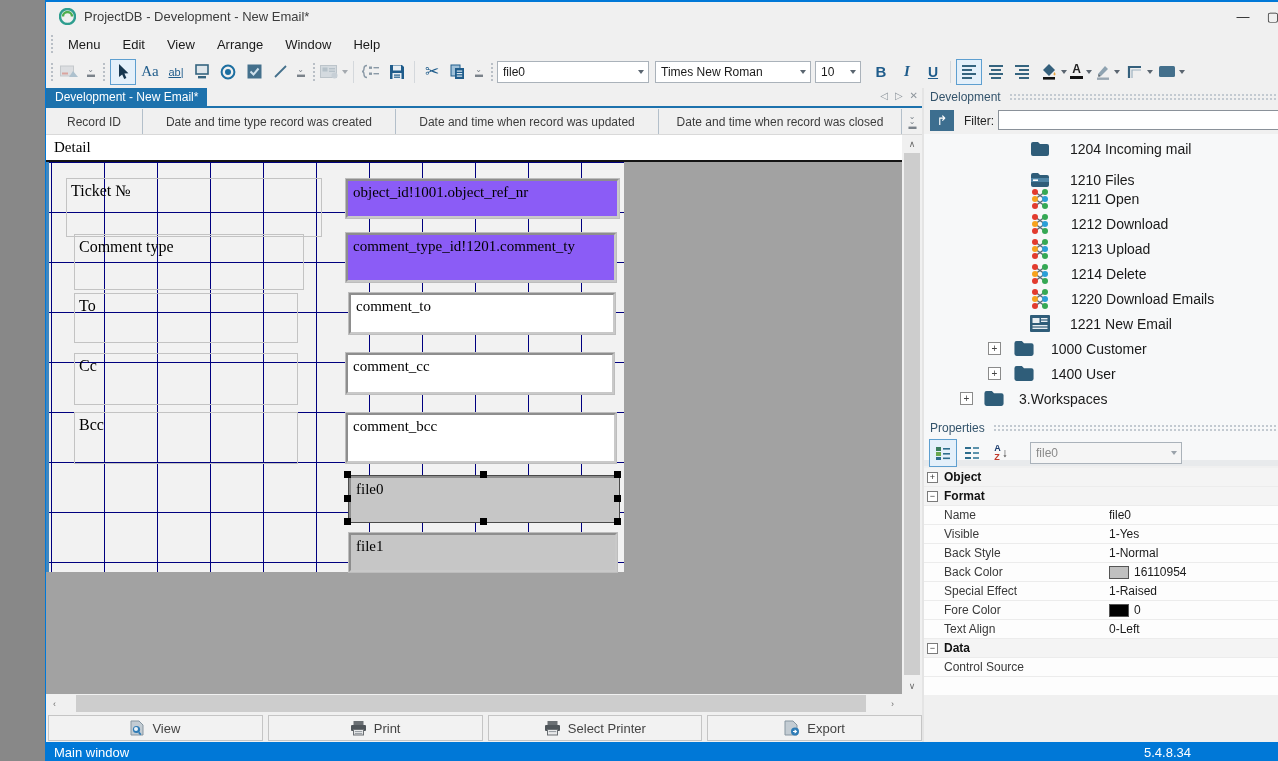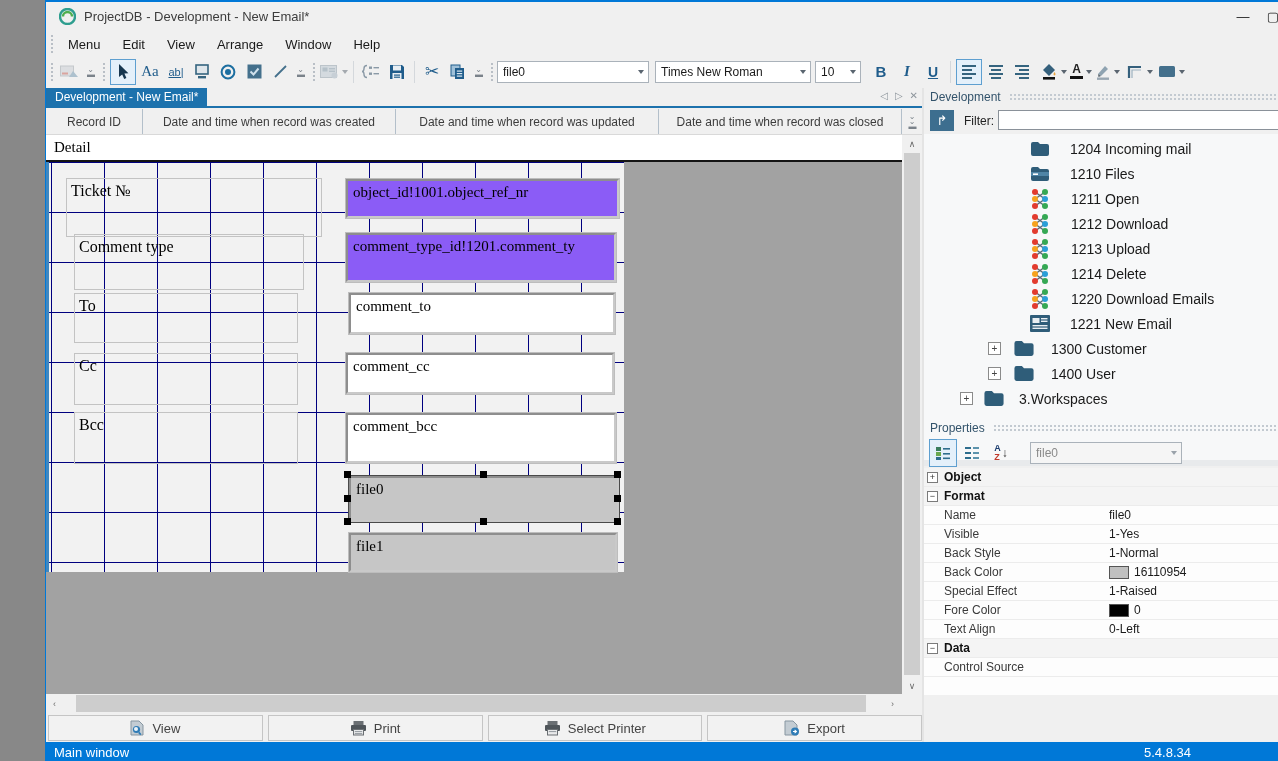--- a/index.html
+++ b/index.html
@@ -320,21 +320,21 @@
     <div class="tab-underline"></div>
     <div class="tabnav">
       <span>◁</span>
       <span>▷</span>
       <span>✕</span>
     </div>
   </div>
 
   <div class="abs hdrstrip">
     <div class="hdrcell" style="width:97px">Record ID</div>
-    <div class="hdrcell" style="width:253px">Date and time when record was created</div>
+    <div class="hdrcell" style="width:253px">Date and time type record was created</div>
     <div class="hdrcell" style="width:263px">Date and time when record was updated</div>
     <div class="hdrcell" style="width:243px">Date and time when record was closed</div>
     <div style="flex:1;display:flex;align-items:center;justify-content:center">
       <div class="ovf">
           <span>⌄</span>
           <span>⌄</span>
           <span style="letter-spacing:-1px">▬</span>
         </div>
     </div>
   </div>
@@ -441,21 +441,21 @@
     <input class="abs" style="left: 74px; top: 22px; width: 318px; height: 20px; border: 1px solid rgb(138, 145, 153); box-sizing: border-box; font-size: 12px; padding: 0px 4px;" value="">
 
     <div class="abs" style="left:0;top:46px;width:400px;height:326px;background:#f7f8f9;overflow:hidden">
 
       <div class="treerow" style="left:106px;top:2px">
         <svg width="20" height="16" viewBox="0 0 20 16">
             <path d="M1 3 q0-2 2-2 h5 l2 2 h7 q2 0 2 2 v8 q0 2-2 2 H3 q-2 0-2-2 Z" fill="#2f5d79"></path>
           </svg>
         <span style="margin-left:20px">1204 Incoming mail</span>
       </div>
-      <div class="treerow" style="left:106px;top:27px">
+      <div class="treerow" style="left:106px;top:33px">
         <svg width="20" height="16" viewBox="0 0 20 16">
             <path d="M1 3 q0-2 2-2 h5 l2 2 h7 q2 0 2 2 v8 q0 2-2 2 H3 q-2 0-2-2 Z" fill="#2f5d79"></path>
             <rect x="1" y="6" width="18" height="4" fill="#4f85a6"></rect>
             <rect x="3" y="7.4" width="5" height="1.6" fill="#fff"></rect>
           </svg>
         <span style="margin-left:20px">1210 Files</span>
       </div>
       <div class="treerow" style="left:107px;top:52px">
         <svg width="18" height="20" viewBox="0 0 18 20">
             <path d="M4 3 L14 10 M14 3 L4 10 M4 10 L14 17 M14 10 L4 17" stroke="#5a6b78" stroke-width="1.5" fill="none"></path>
@@ -525,21 +525,21 @@
             <rect x="2.5" y="10" width="15" height="1.4" fill="#e8eef2"></rect>
             <rect x="2.5" y="12.6" width="15" height="1.4" fill="#e8eef2"></rect>
           </svg>
         <span style="margin-left:20px">1221 New Email</span>
       </div>
       <div class="treerow" style="left:64px;top:202px">
         <span class="expand">+</span>
         <svg style="margin-left:12px" width="22" height="17" viewBox="0 0 20 16">
             <path d="M1 3 q0-2 2-2 h5 l2 2 h7 q2 0 2 2 v8 q0 2-2 2 H3 q-2 0-2-2 Z" fill="#2f5d79"></path>
           </svg>
-        <span style="margin-left:16px">1300 Customer</span>
+        <span style="margin-left:16px">1000 Customer</span>
       </div>
       <div class="treerow" style="left:64px;top:227px">
         <span class="expand">+</span>
         <svg style="margin-left:12px" width="22" height="17" viewBox="0 0 20 16">
             <path d="M1 3 q0-2 2-2 h5 l2 2 h7 q2 0 2 2 v8 q0 2-2 2 H3 q-2 0-2-2 Z" fill="#2f5d79"></path>
           </svg>
         <span style="margin-left:16px">1400 User</span>
       </div>
       <div class="treerow" style="left:36px;top:252px">
         <span class="expand">+</span>

